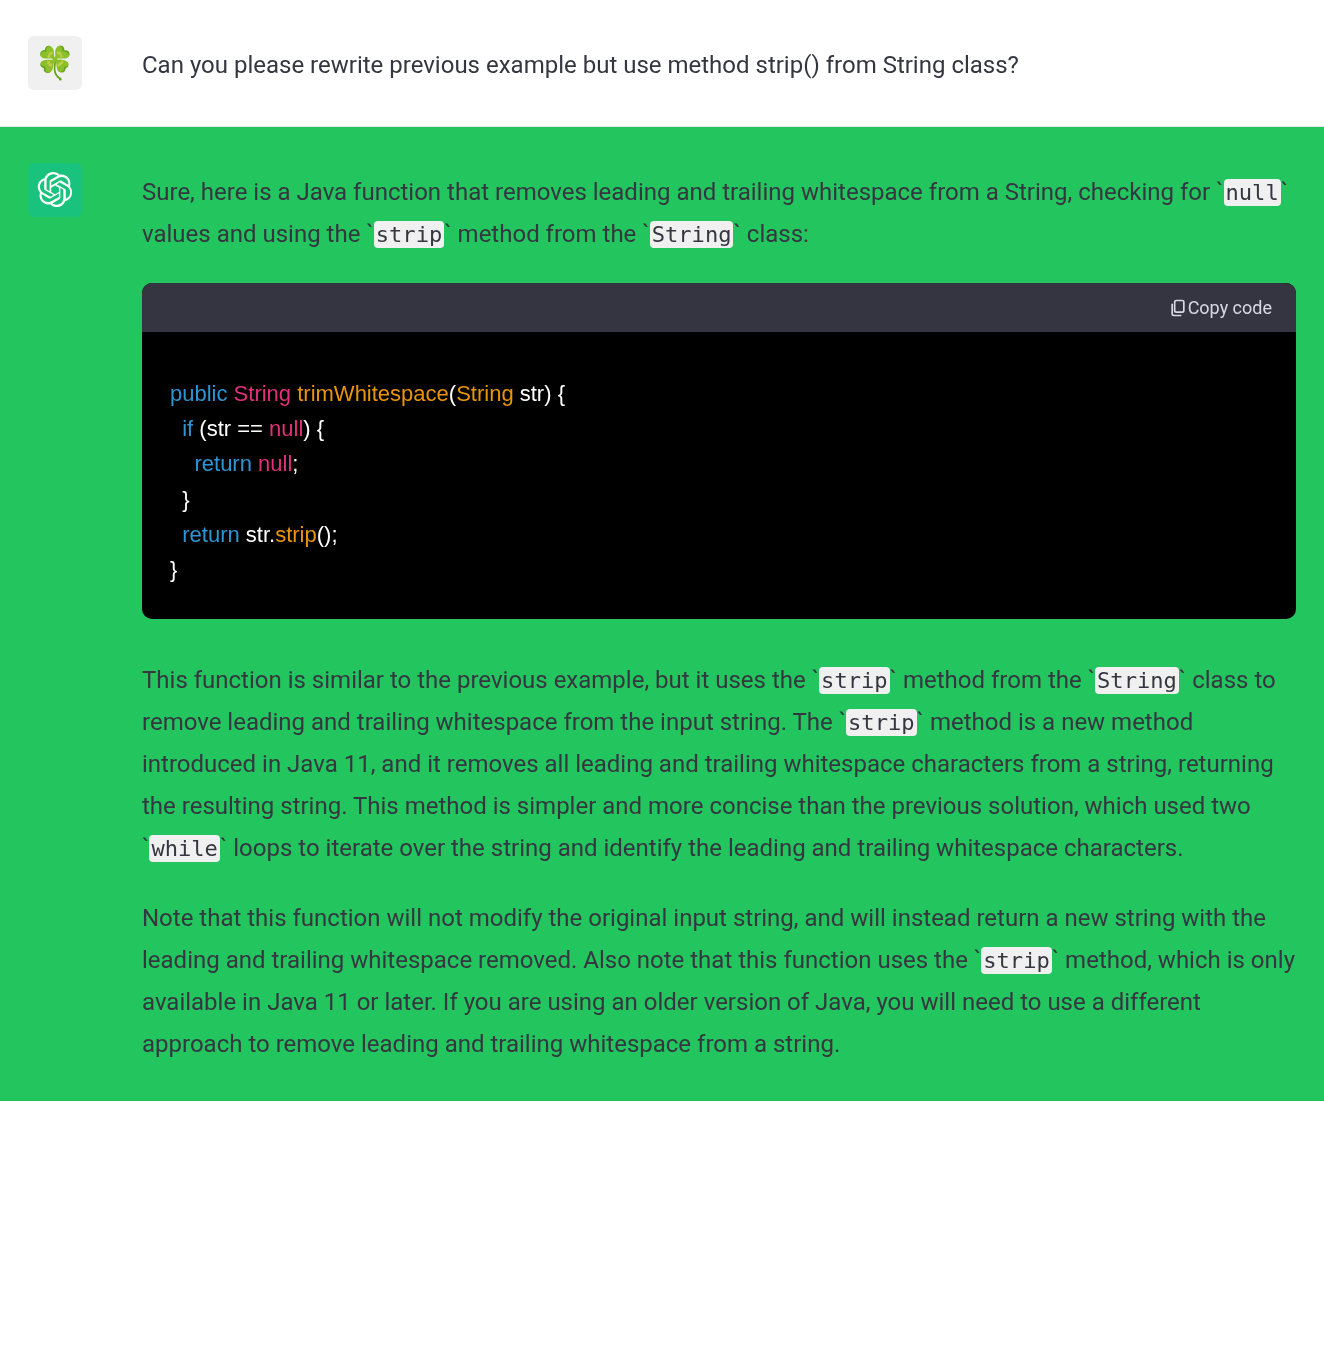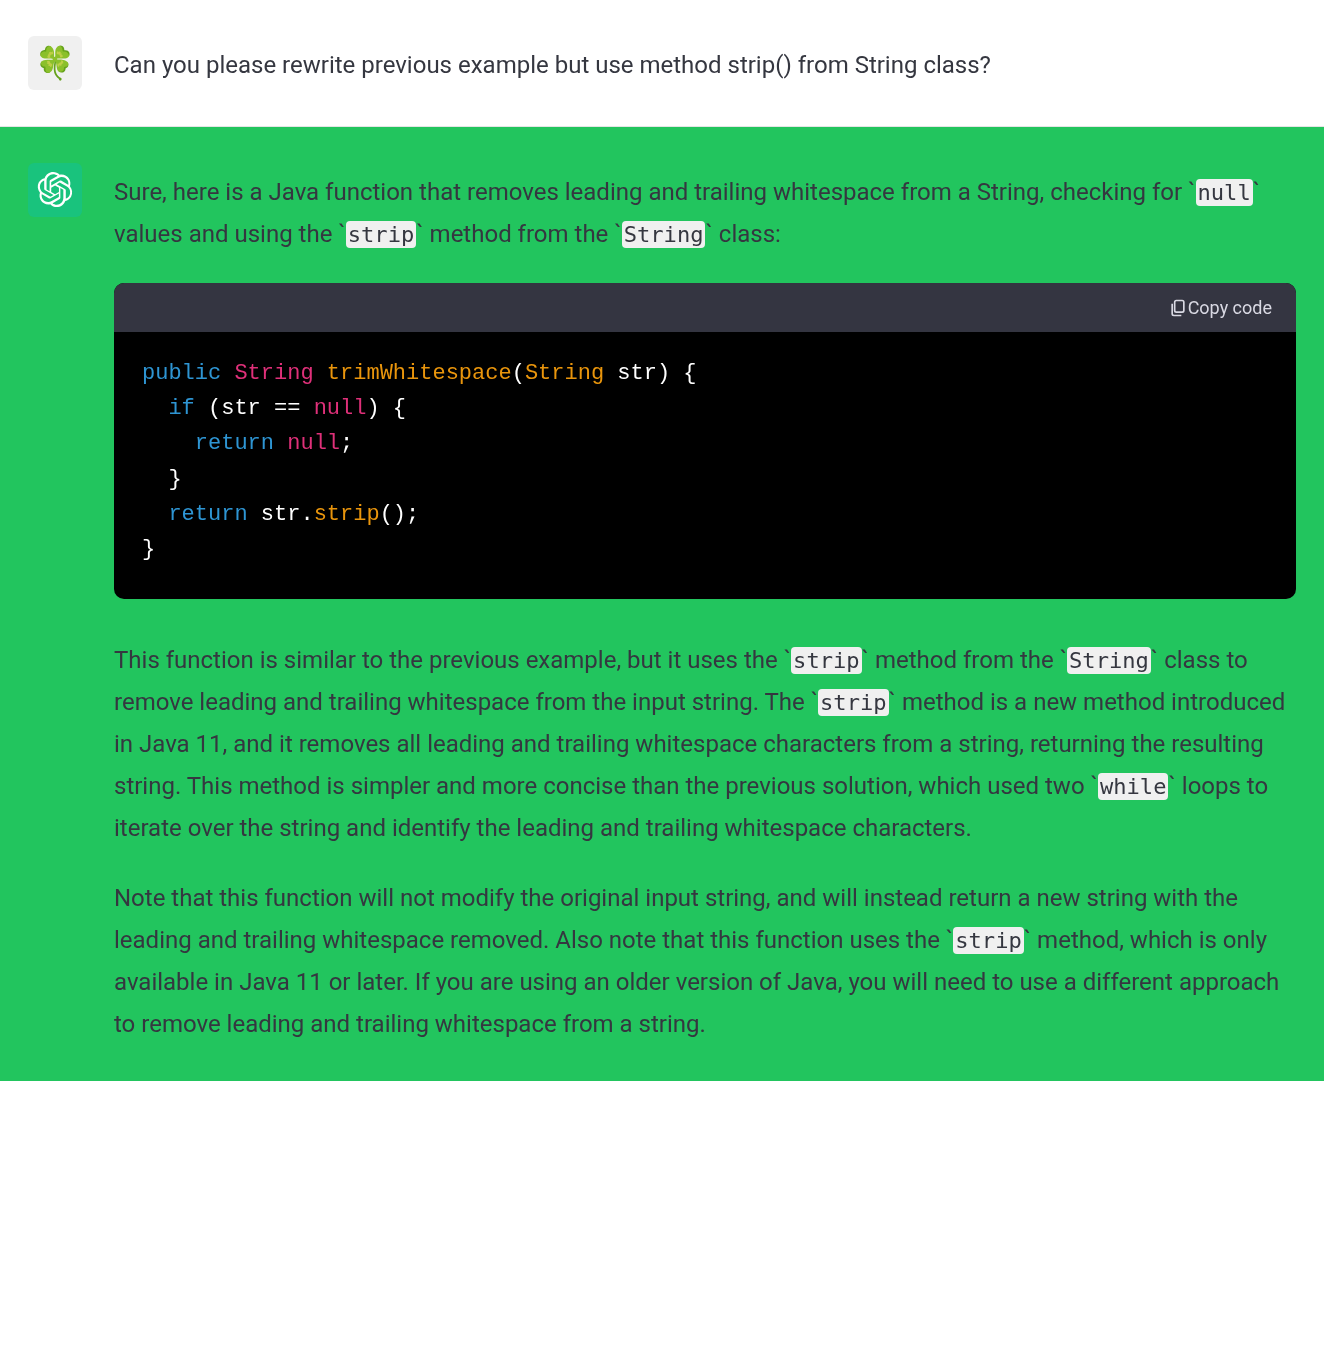--- a/index.html
+++ b/index.html
@@ -46,20 +46,21 @@
     }
     .avatar.assistant-avatar svg {
       width: 36px;
       height: 36px;
       fill: #fff;
     }
     .content {
       flex: 1;
       max-width: 1200px;
       padding-top: 8px;
+      margin-left: 28px;
     }
     .content p {
       margin-bottom: 28px;
       font-size: 24px;
       line-height: 1.75;
       color: #353740;
     }
     .content p:last-child {
       margin-bottom: 0;
     }
@@ -96,22 +97,22 @@
       font-family: inherit;
     }
     .copy-btn svg {
       width: 20px;
       height: 20px;
       stroke: #d9d9e3;
       fill: none;
       stroke-width: 2;
     }
     .code-body {
-      padding: 24px 28px 32px 28px;
-      font-family: Liberation Mono, monospace;
+      padding: 44px 28px 32px 28px;
+      font-family: Liberation Sans, sans-serif;
       font-size: 22px;
       line-height: 1.6;
       color: #ffffff;
       white-space: pre;
     }
     .tok-kw   { color: #2e95d3; }
     .tok-type { color: #df3079; }
     .tok-fn   { color: #e9950c; }
     .tok-punc { color: #ffffff; }
     .tok-lit  { color: #df3079; }

